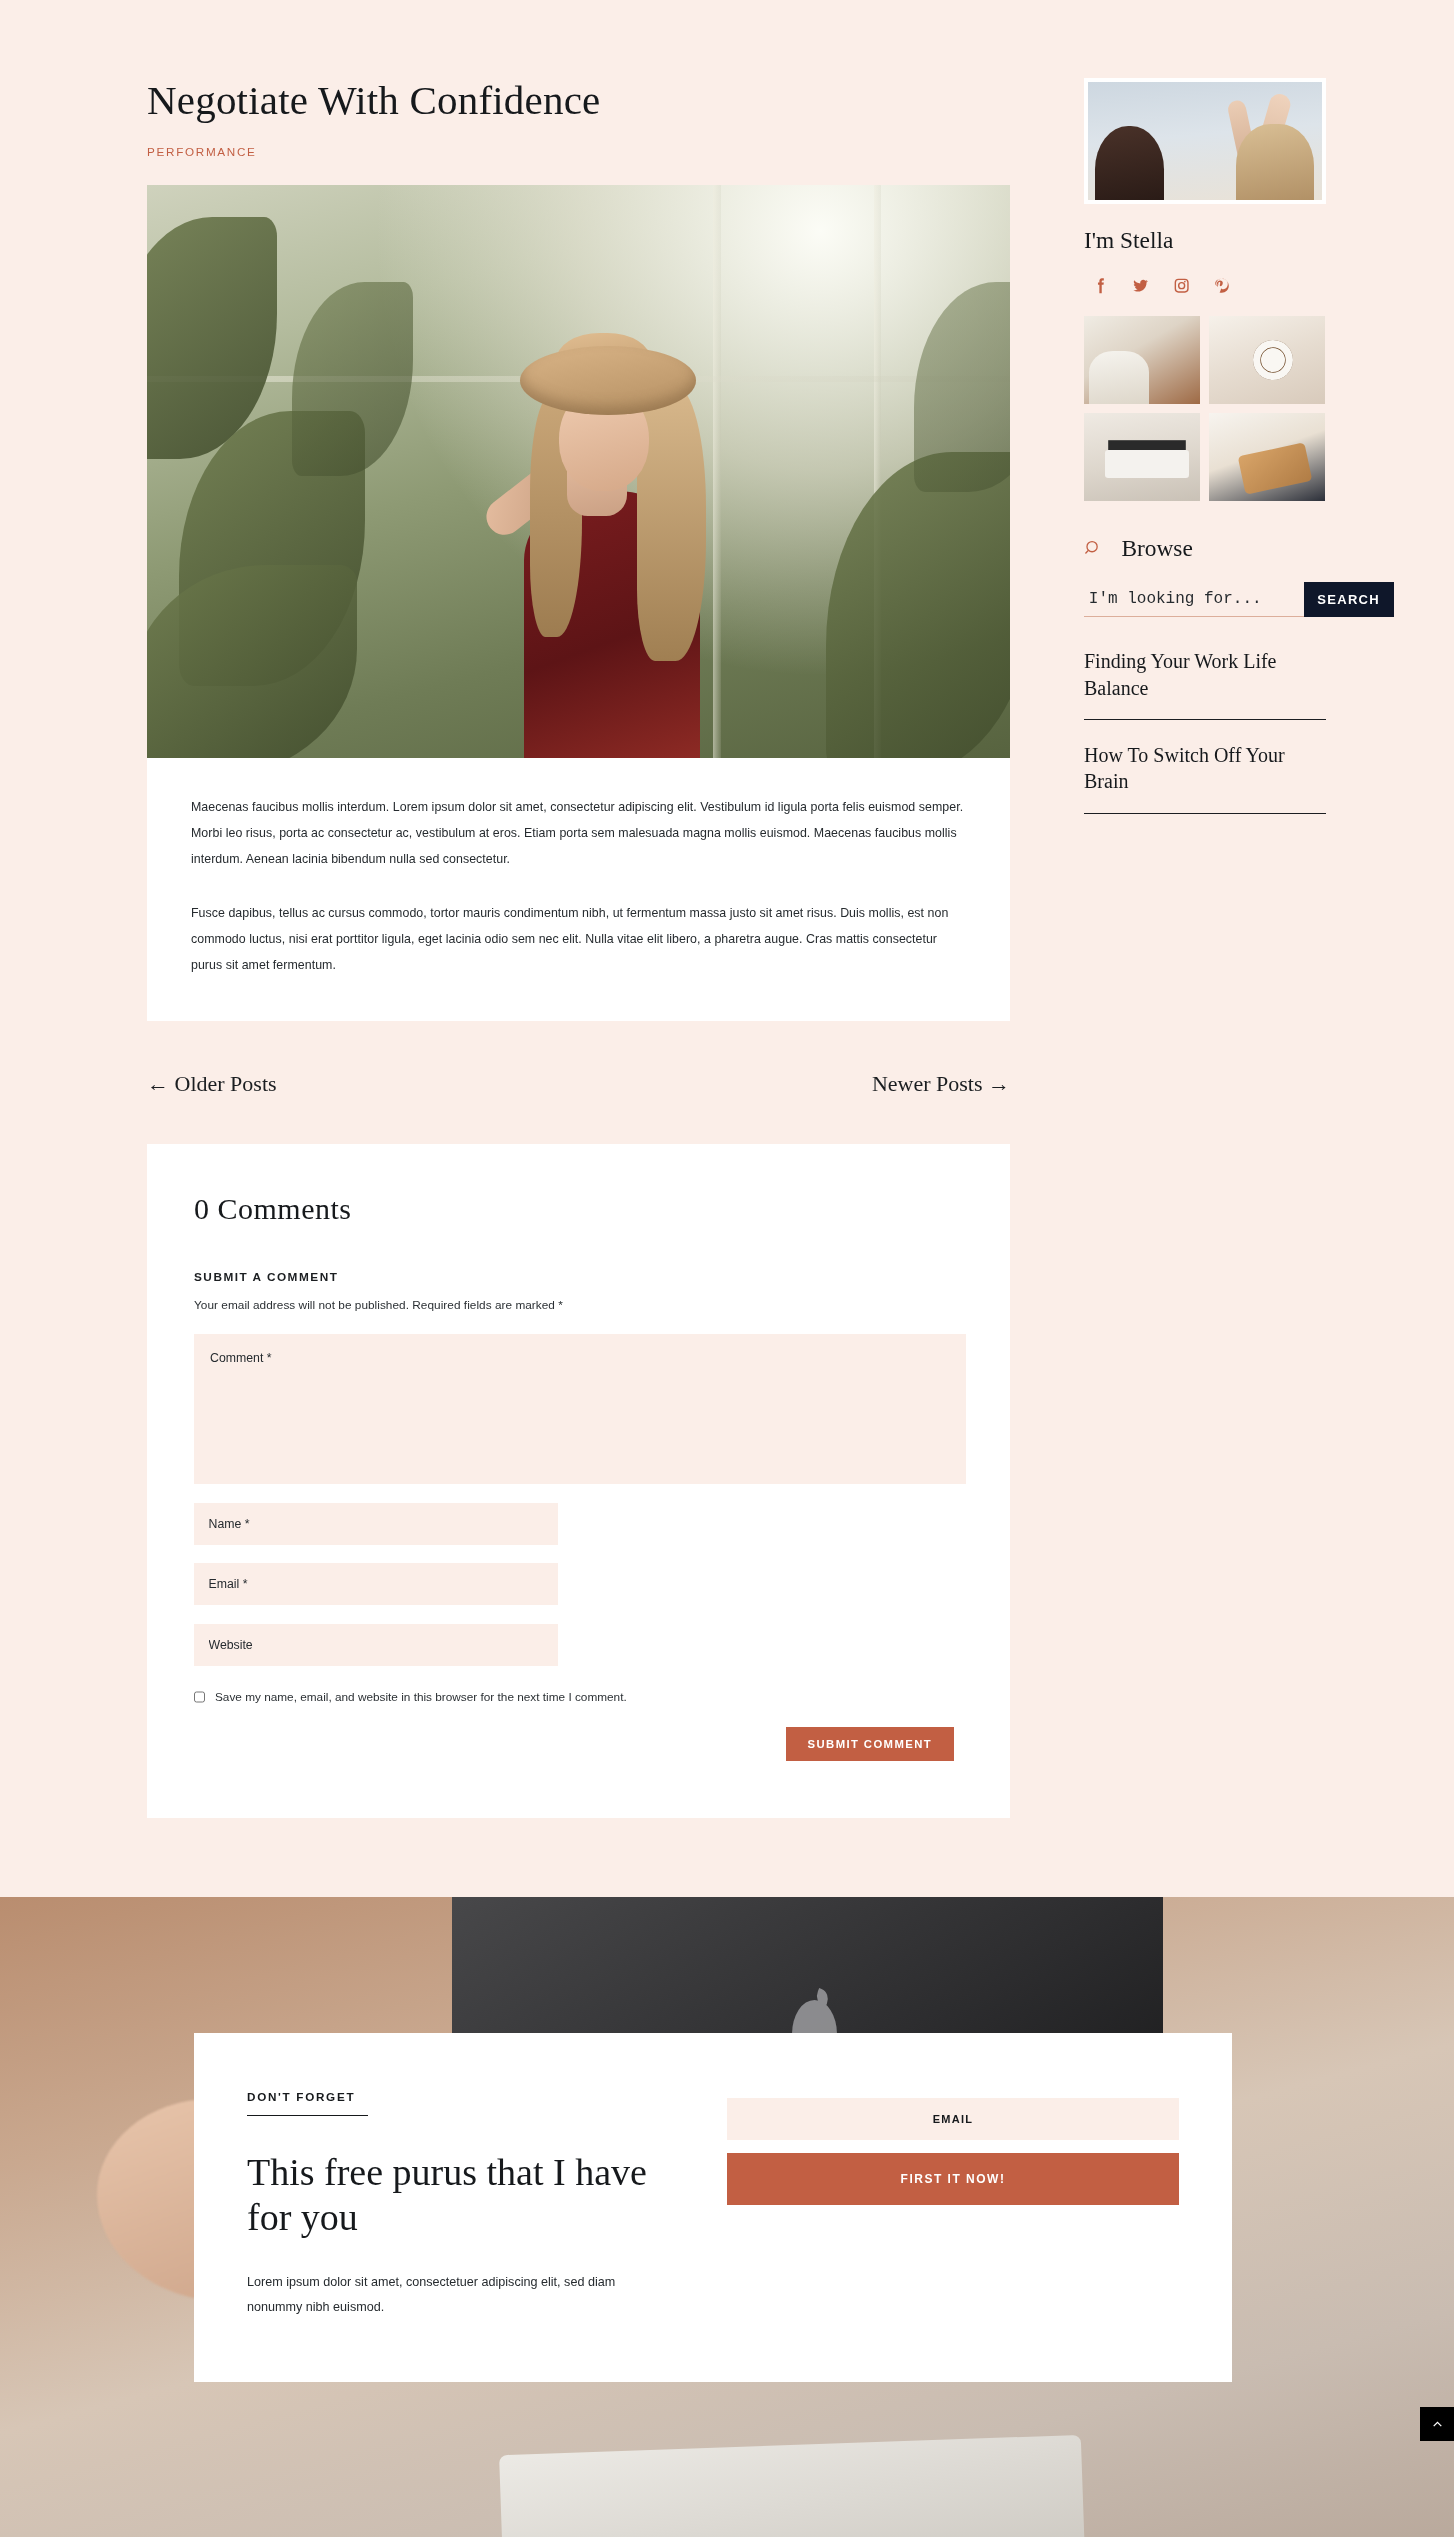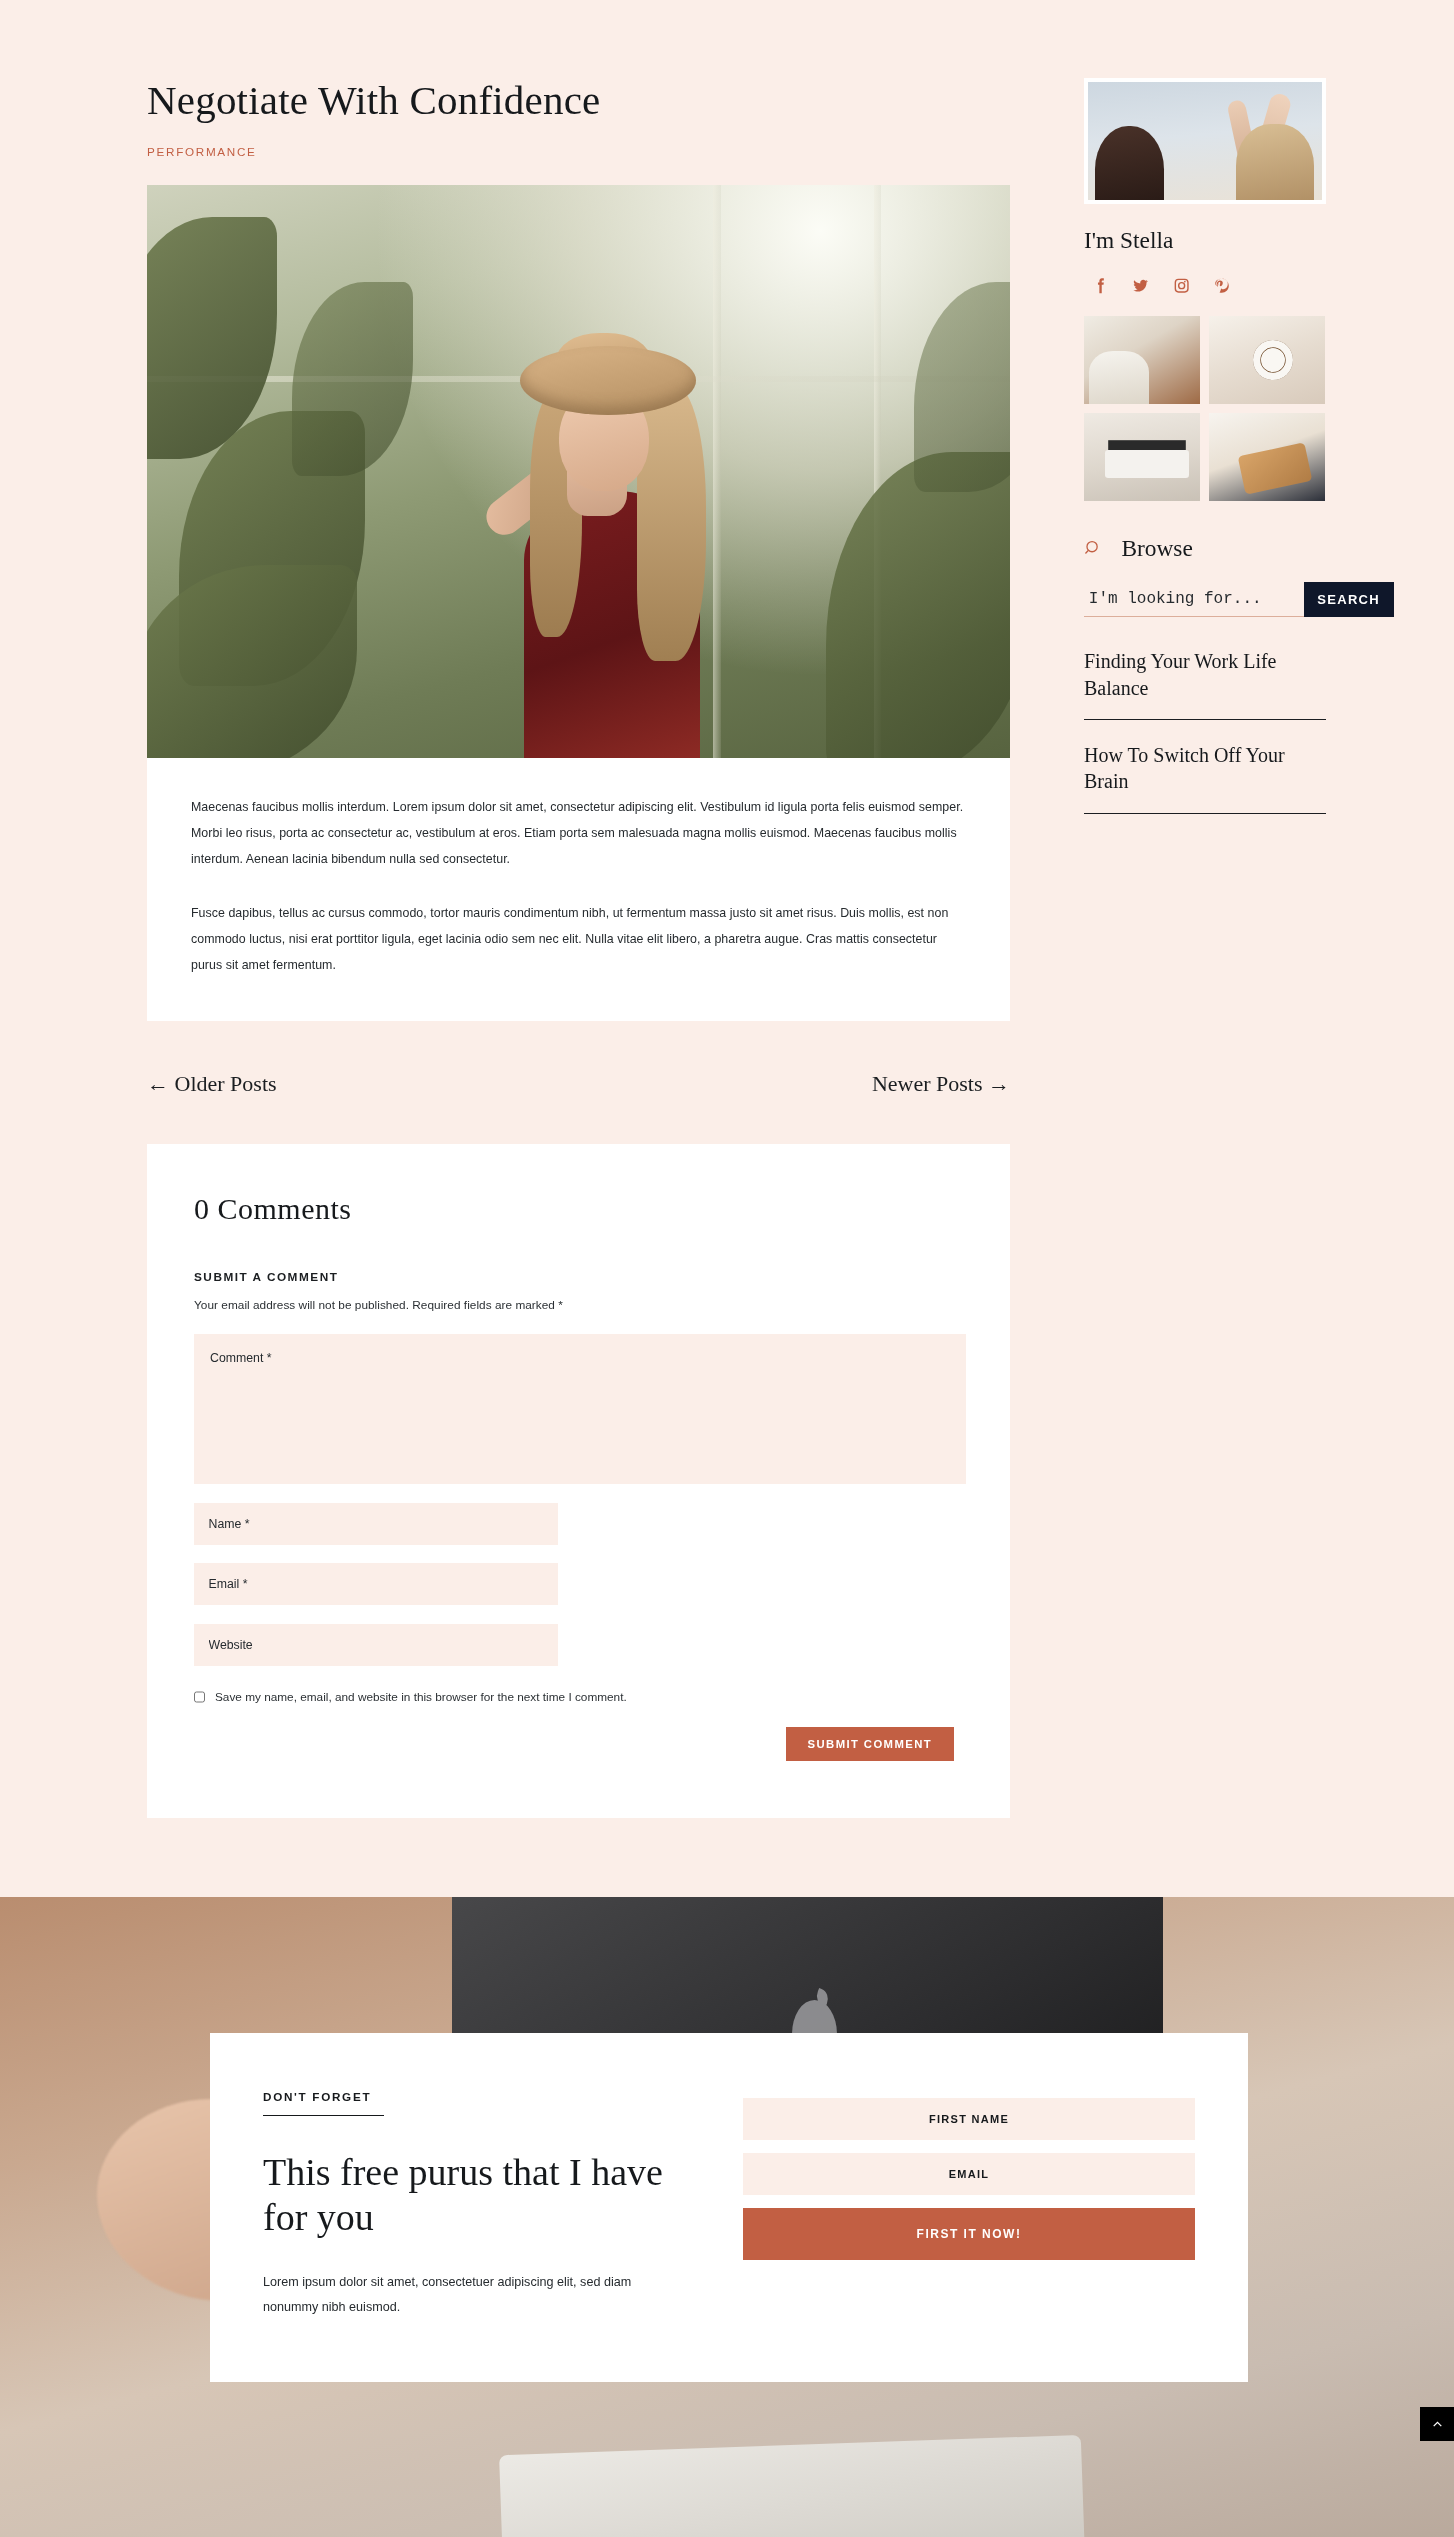--- a/index.html
+++ b/index.html
@@ -382,21 +382,21 @@
     border-radius: 8px; transform: rotate(-2deg);
   }
   .cta-hand {
     position: absolute; left: 97px; top: 202px; width: 242px; height: 202px;
     background: linear-gradient(160deg, #e8c5ab, #cda489); border-radius: 52% 40% 46% 58%;
     filter: blur(0.8px);
   }
 
   .cta-card {
     position: absolute;
-    left: 210px; top: 136px;
+    left: 194px; top: 136px;
     width: 1038px;
     background: #ffffff;
     padding: 57px 53px 63px 53px;
     display: flex;
     gap: 65px;
   }
   .cta-left { width: 485px; }
   .cta-eyebrow {
     font-size: 11.7px; letter-spacing: 1.7px; font-weight: 700; color: #16191c;
   }
@@ -594,21 +594,20 @@
     <div class="cta-keyboard"></div>
 
     <div class="cta-card">
       <div class="cta-left">
         <div class="cta-eyebrow">DON'T FORGET</div>
         <div class="cta-rule"></div>
         <h2 class="cta-heading">This free purus that I have for you</h2>
         <p class="cta-sub">Lorem ipsum dolor sit amet, consectetuer adipiscing elit, sed diam nonummy nibh euismod.</p>
       </div>
       <div class="cta-right">
-        <input class="cta-field" type="text" placeholder="FIRST NAME" style="">
         <input class="cta-field" type="text" placeholder="EMAIL" style="">
         <button class="cta-submit">FIRST IT NOW!</button>
       </div>
     </div>
   </div>
 
   <div class="to-top">
     <svg viewBox="0 0 24 24">
       <polyline points="5,15 12,8 19,15"></polyline>
     </svg>

